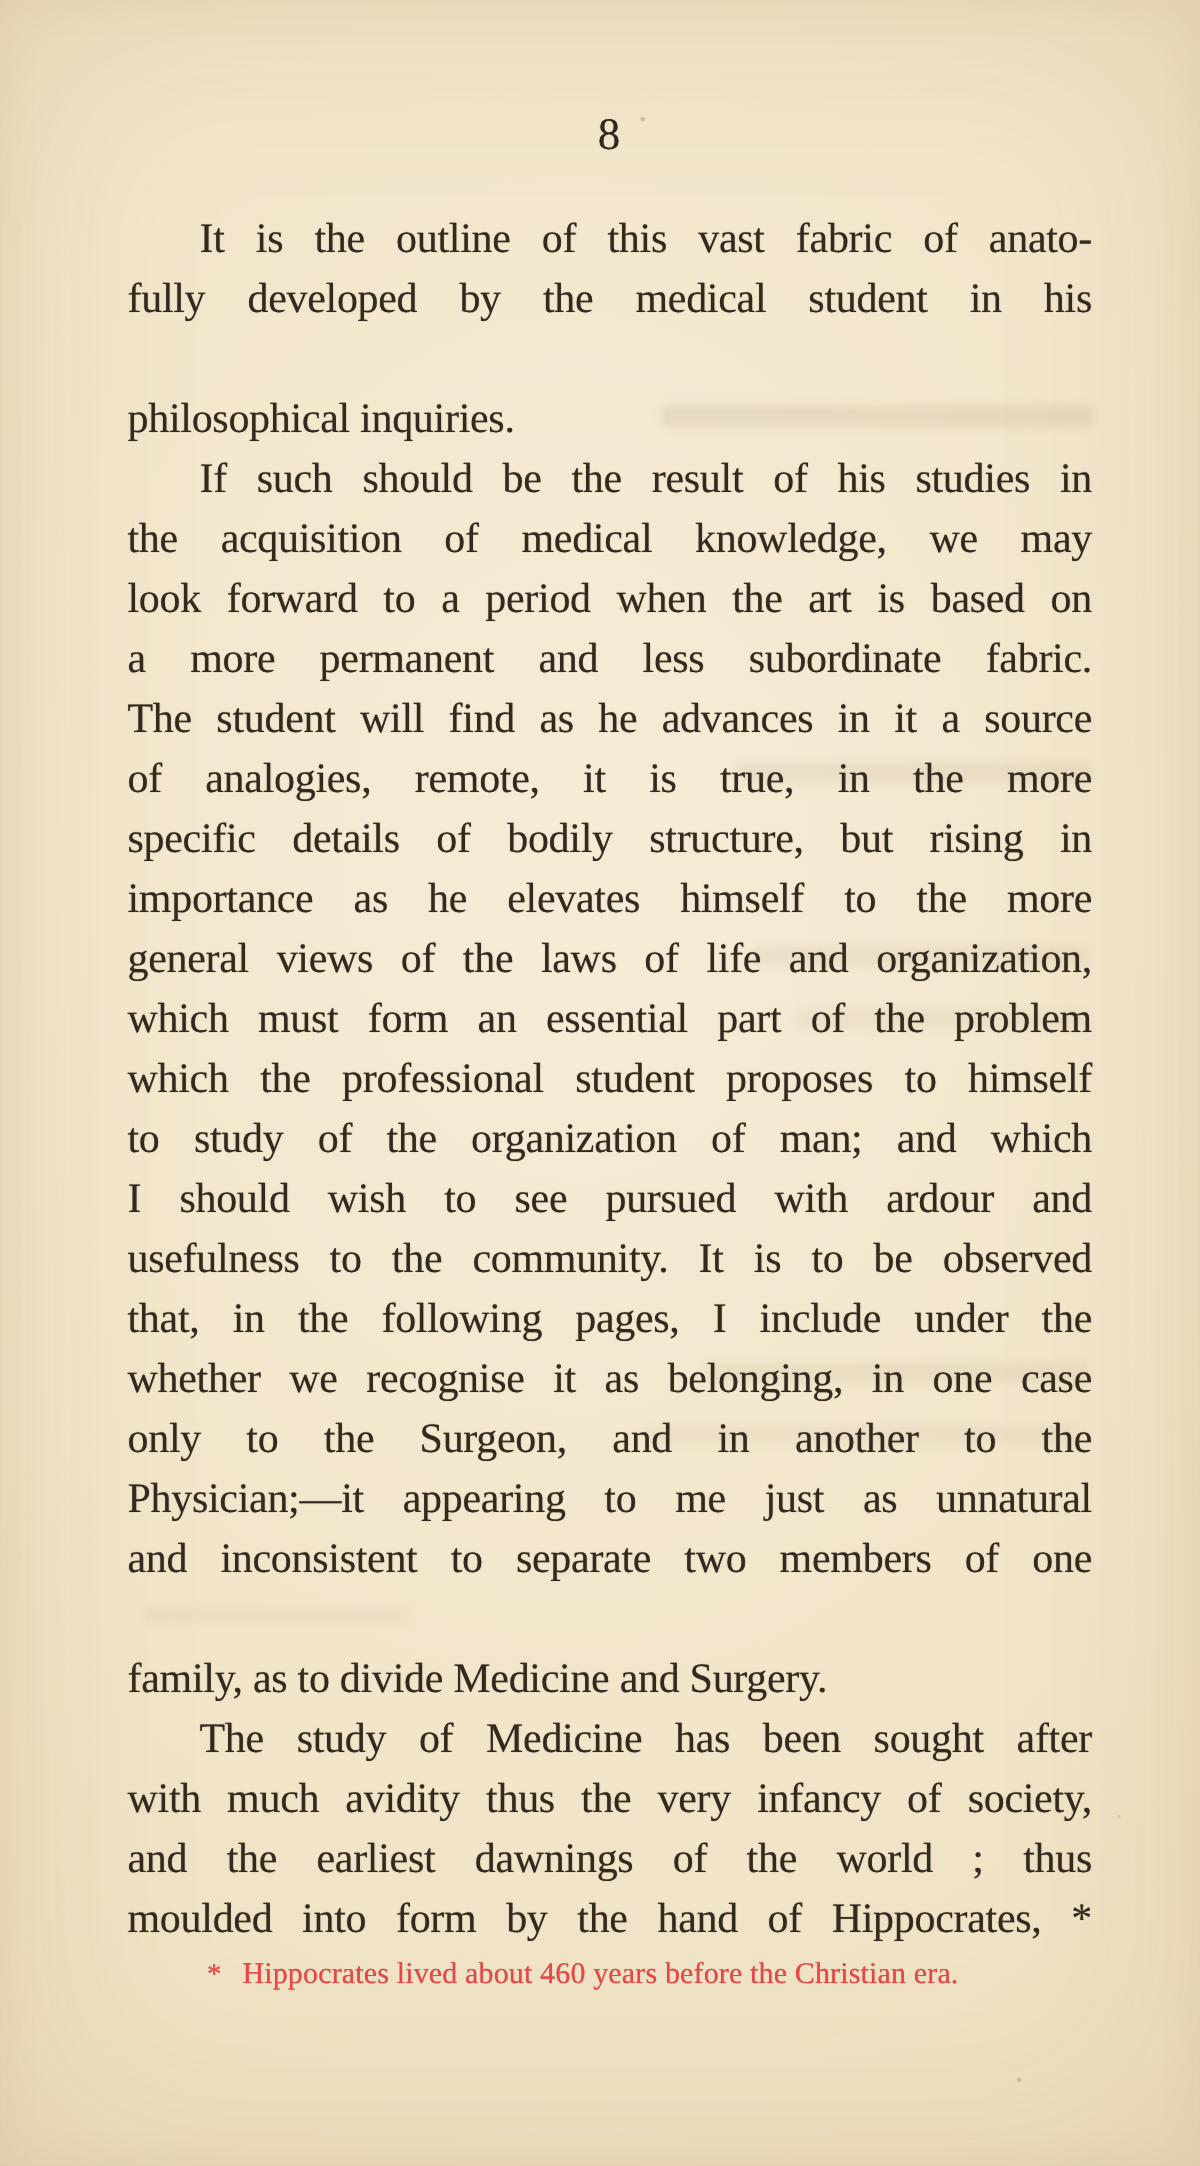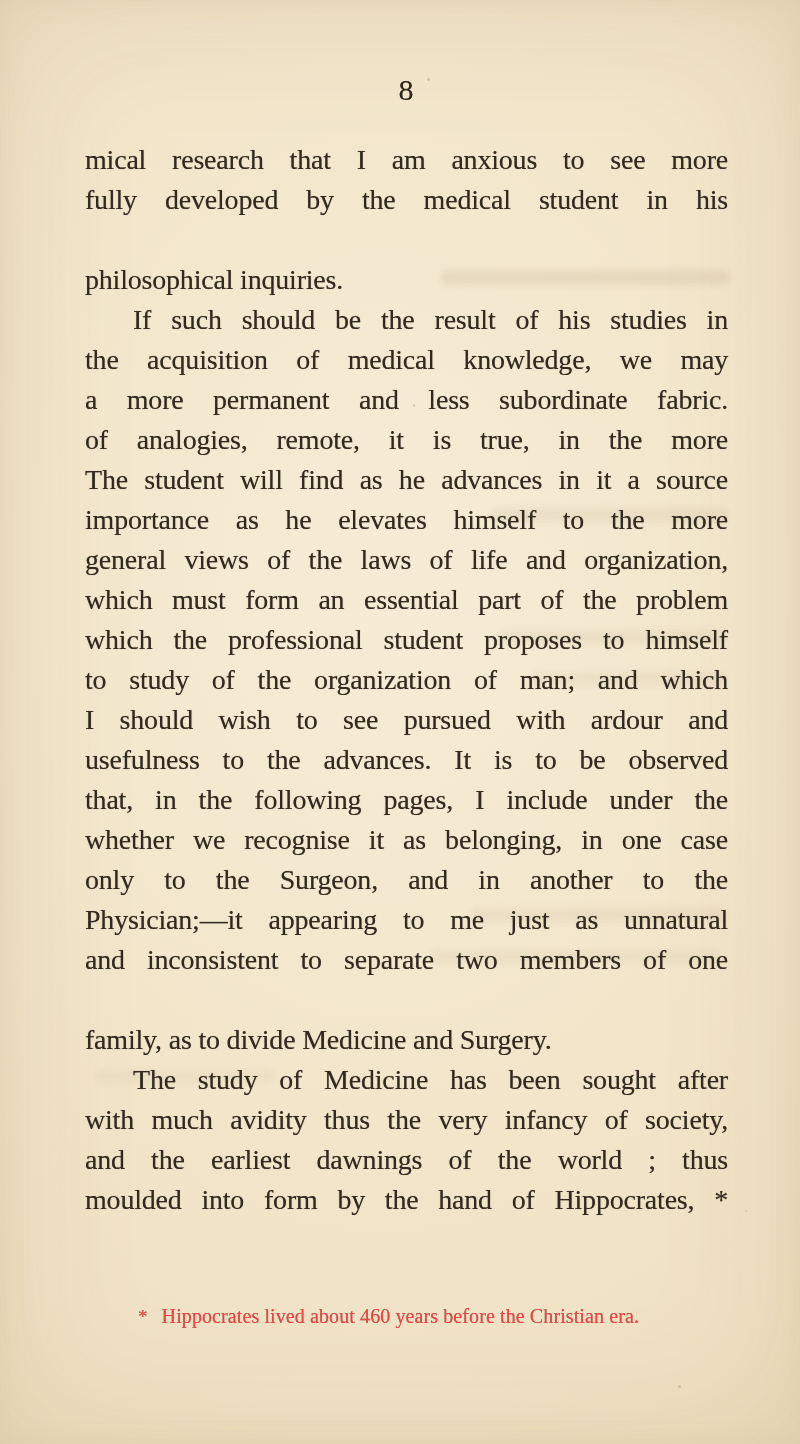--- a/index.html
+++ b/index.html
@@ -107,35 +107,37 @@
 <div class="smudge sm7"></div>
 
 <div class="speck" style="top:78px; left:427px; width:3px; height:3px; opacity:.45;"></div>
 <div class="speck" style="top:1385px; left:678px; width:3px; height:3px; opacity:.4;"></div>
 <div class="speck" style="top:404px; left:413px; width:2px; height:3px; opacity:.35;"></div>
 <div class="speck" style="top:1210px; left:745px; width:2px; height:2px; opacity:.3;"></div>
 
 <div class="page-number">8</div>
 
 <div class="text-block" id="text-block">
-    <div class="line">mical research that I am anxious to see more</div>
+    <div class="line indent">It is the outline of this vast fabric of anato-</div>
     <div class="line">fully developed by the medical student in his</div>
     <div class="line end">philosophical inquiries.</div>
     <div class="line indent">If such should be the result of his studies in</div>
     <div class="line">the acquisition of medical knowledge, we may</div>
+    <div class="line">look forward to a period when the art is based on</div>
     <div class="line">a more permanent and less subordinate fabric.</div>
+    <div class="line">The student will find as he advances in it a source</div>
     <div class="line">of analogies, remote, it is true, in the more</div>
-    <div class="line">The student will find as he advances in it a source</div>
+    <div class="line">specific details of bodily structure, but rising in</div>
     <div class="line">importance as he elevates himself to the more</div>
     <div class="line">general views of the laws of life and organization,</div>
     <div class="line">which must form an essential part of the problem</div>
     <div class="line">which the professional student proposes to himself</div>
     <div class="line">to study of the organization of man; and which</div>
     <div class="line">I should wish to see pursued with ardour and</div>
-    <div class="line">usefulness to the advances.  It is to be observed</div>
+    <div class="line">usefulness to the community.  It is to be observed</div>
     <div class="line">that, in the following pages, I include under the</div>
     <div class="line">whether we recognise it as belonging, in one case</div>
     <div class="line">only to the Surgeon, and in another to the</div>
     <div class="line">Physician;—it appearing to me just as unnatural</div>
     <div class="line">and inconsistent to separate two members of one</div>
     <div class="line end">family, as to divide Medicine and Surgery.</div>
     <div class="line indent">The study of Medicine has been sought after</div>
     <div class="line">with much avidity thus the very infancy of society,</div>
     <div class="line">and the earliest dawnings of the world ; thus</div>
     <div class="line">moulded into form by the hand of Hippocrates, *</div>

